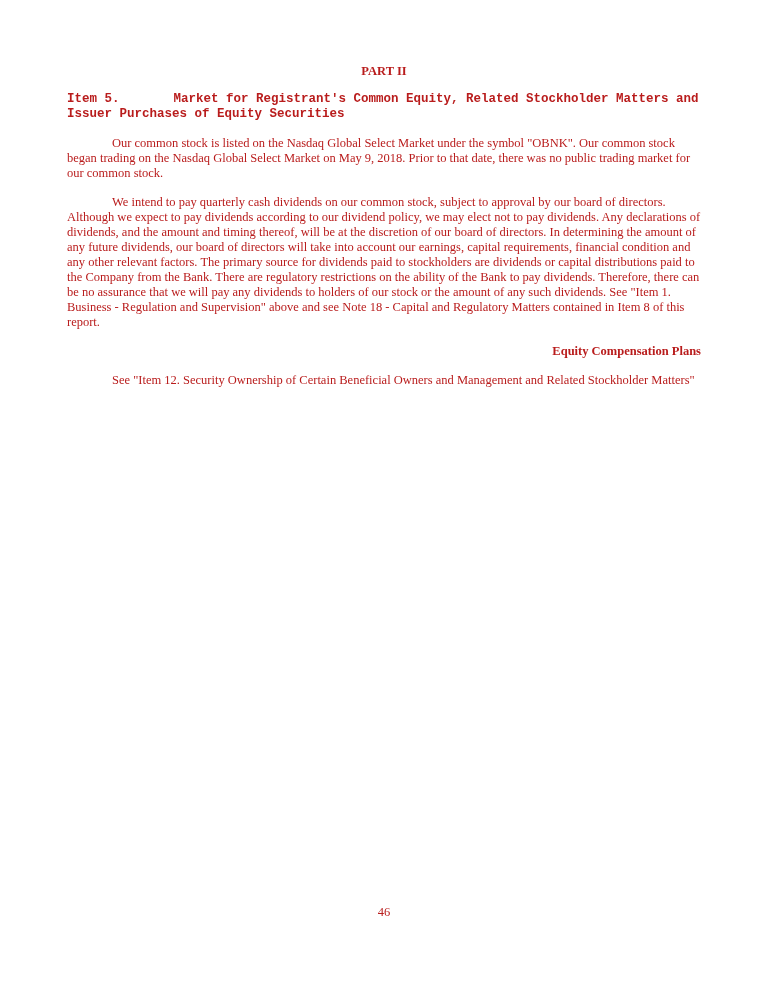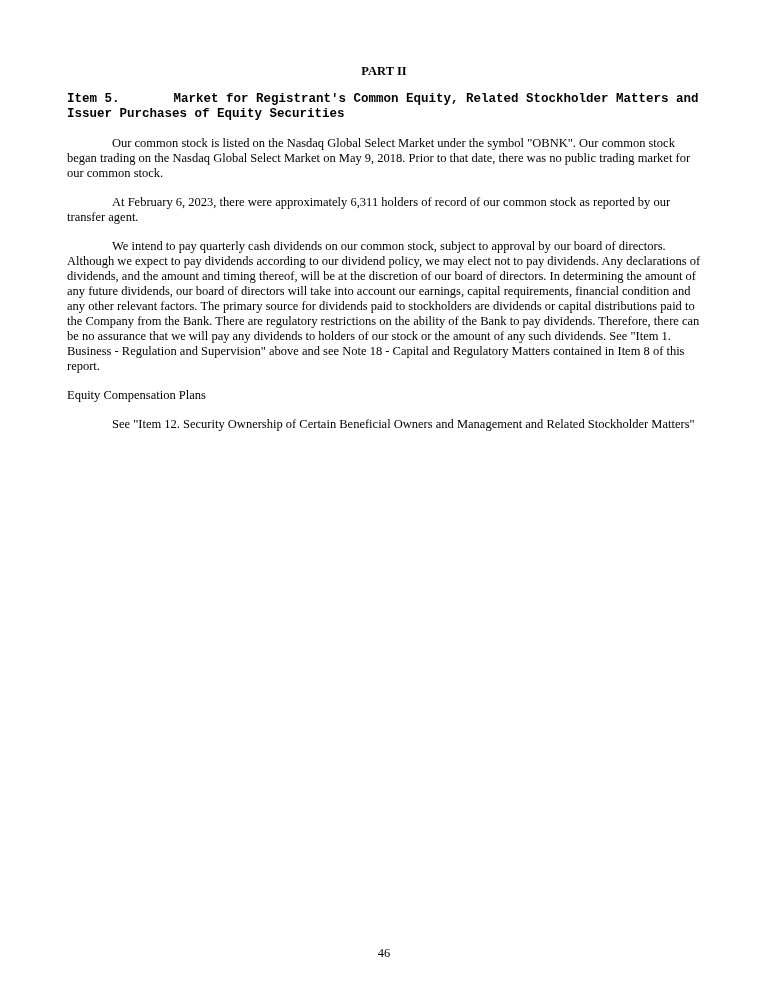--- a/index.html
+++ b/index.html
@@ -1,21 +1,21 @@
 <!DOCTYPE html>
 <html><head>
 <meta charset="utf-8">
 <style>
   html, body { margin: 0; padding: 0; background: #ffffff; }
   .page {
     position: relative;
     width: 768px;
     height: 993px;
     background: #ffffff;
-    color: #000000;
+    color: #b91c1c;
     font-family: "Liberation Serif", serif;
     font-size: 12.5px;
     line-height: 15px;
     overflow: hidden;
     box-sizing: border-box;
   }
   .content {
     padding: 64px 67px 0 67px;
   }
   .part-title {
@@ -32,45 +32,45 @@
   .tab {
     display: inline-block;
     width: 54px;
   }
   p.body-para {
     margin: 14px 0 0 0;
     text-indent: 45px;
     text-align: left;
   }
   .sub-heading {
-    font-weight: normal;
+    font-weight: bold;
     margin: 14px 0 0 0;
+    text-align: right;
   }
   .italic { }
   .page-footer {
     position: absolute;
-    top: 946px;
+    top: 905px;
     left: 0;
     width: 100%;
     text-align: center;
   }
 </style>
 </head>
 <body>
 
 <div class="page">
   <div class="content">
 
     <p class="part-title">PART II</p>
 
     <p class="item-heading"><span>Item 5.</span><span class="tab"></span><span>Market for Registrant's Common Equity, Related Stockholder Matters and Issuer Purchases of Equity Securities</span></p>
 
     <p class="body-para">Our common stock is listed on the Nasdaq Global Select Market under the symbol "OBNK". Our common stock began trading on the Nasdaq Global Select Market on May 9, 2018. Prior to that date, there was no public trading market for our common stock.</p>
 
-    <p class="body-para">At February 6, 2023, there were approximately 6,311 holders of record of our common stock as reported by our transfer agent.</p>
 
     <p class="body-para"><span>We intend to pay quarterly cash dividends on our common stock, subject to approval by our board of directors. Although we expect to pay dividends according to our dividend policy, we may elect not to pay dividends. Any declarations of dividends, and the amount and timing thereof, will be at the discretion of our board of directors. In determining the amount of any future dividends, our board of directors will take into account our earnings, capital requirements, financial condition and any other relevant factors. The primary source for dividends paid to stockholders are dividends or capital distributions paid to the Company from the Bank. There are regulatory restrictions on the ability of the Bank to pay dividends. Therefore, there can be no assurance that we will pay any dividends to holders of our stock or the amount of any such dividends. See "Item 1. Business - Regulation and Supervision" above and see </span><span class="italic">Note 18 - Capital and Regulatory Matters</span><span> contained in Item 8 of this report.</span></p>
 
     <p class="sub-heading">Equity Compensation Plans</p>
 
     <p class="body-para">See "Item 12. Security Ownership of Certain Beneficial Owners and Management and Related Stockholder Matters"</p>
 
   </div>
 
   <div class="page-footer">46</div>

